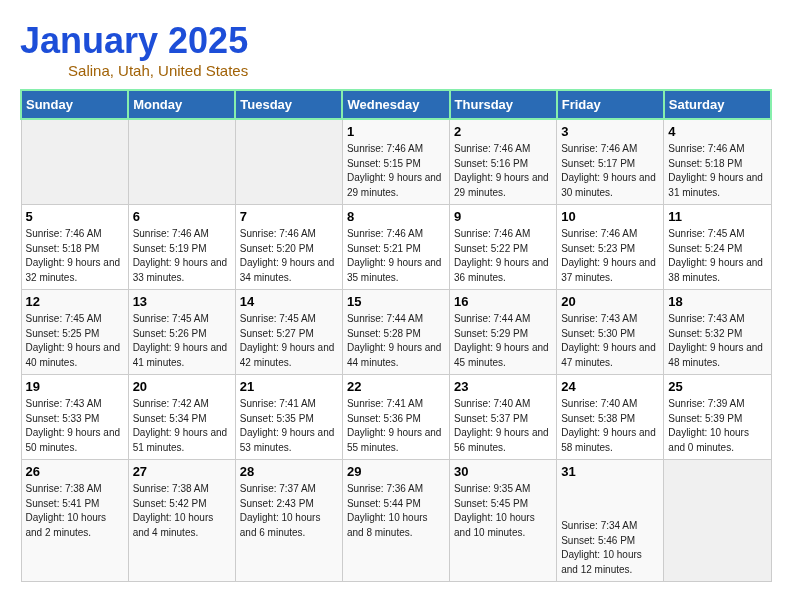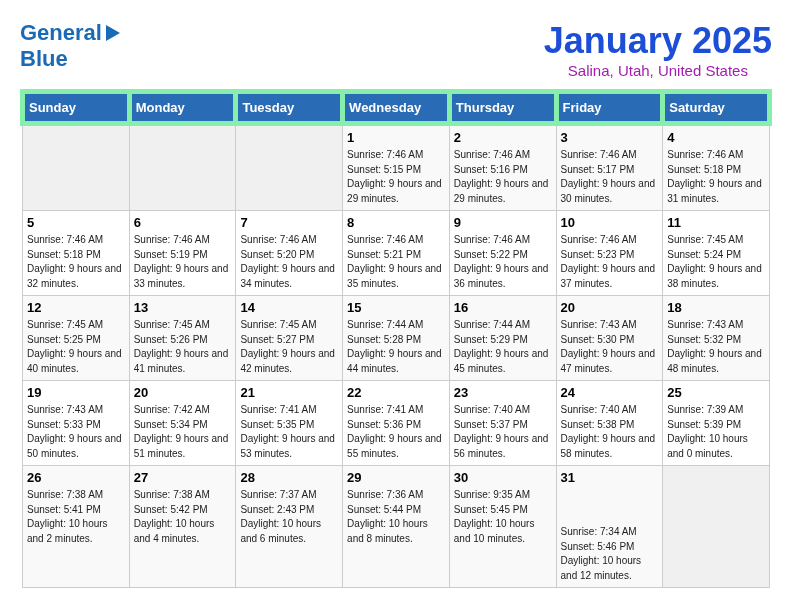--- a/index.html
+++ b/index.html
@@ -24,37 +24,36 @@
     .title-block {
       text-align: right;
     }
     .calendar-title {
       font-size: 36px;
       font-weight: bold;
       color: #1d4ed8;
     }
     .calendar-subtitle {
       font-size: 15px;
-      color: #a21caf;
-      text-align: center;
+      color: #a16207;
     }
     table {
       width: 100%;
       border-collapse: collapse;
       font-size: 11px;
     }
     thead tr {
       background: #2a6bb5;
       color: #fff;
     }
     thead th {
       padding: 6px 4px;
       font-size: 13px;
       font-weight: bold;
-      border: 5px solid #86efac;
+      border: 2px solid #86efac;
       text-align: left;
     }
     tbody td {
       border: 1px solid #ccc;
       vertical-align: top;
       padding: 4px 4px;
       width: calc(100%/7);
       min-height: 80px;
       background: #fff;
     }
@@ -88,31 +87,20 @@
       color: #333;
     }
     .logo-general span {
       color: #1a6bb5;
     }
   </style>
 </head>
 <body>
 
 <div class="header">
-  <div class="logo">
-    <div class="logo-wrapper">
-      <span class="logo-general">
-        <span>General</span>
-      </span>
-      <svg width="20" height="20" viewBox="0 0 20 20">
-        <polygon points="4,2 18,10 4,18" fill="#1a6bb5"></polygon>
-      </svg>
-    </div>
-    <div style="font-size:22px;font-weight:bold;color:#1a6bb5;">Blue</div>
-  </div>
   <div class="title-block">
     <div class="calendar-title">January 2025</div>
     <div class="calendar-subtitle">Salina, Utah, United States</div>
   </div>
 </div>
 
 <table>
   <thead>
     <tr>
     <th>Sunday</th>

